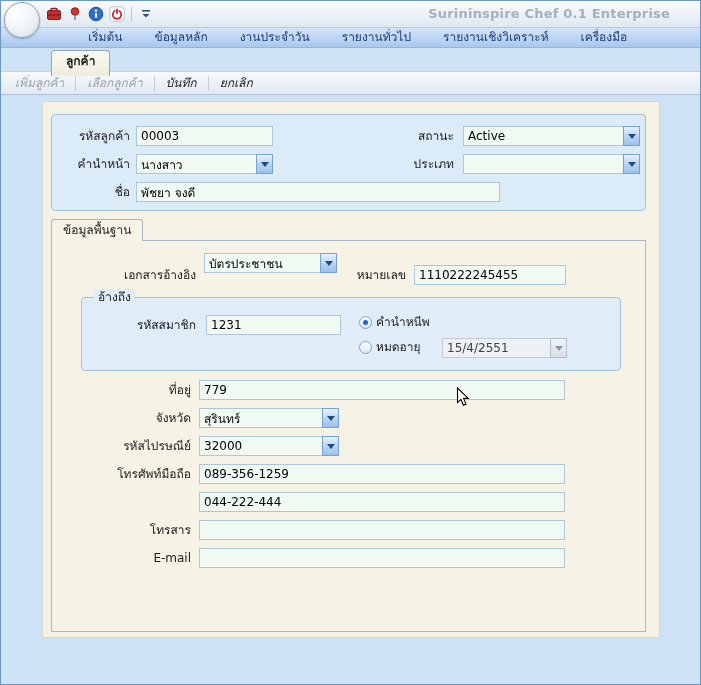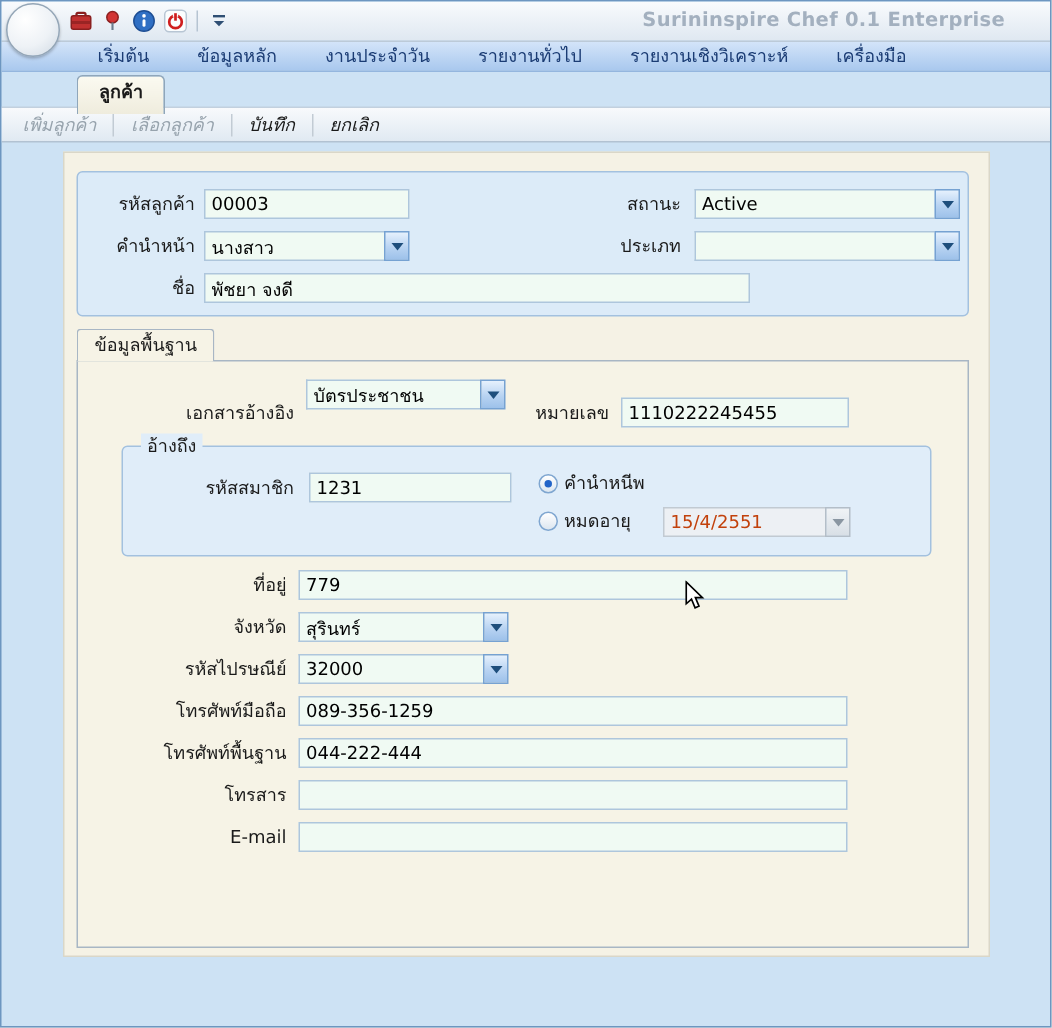--- a/index.html
+++ b/index.html
@@ -14,21 +14,21 @@
         background:radial-gradient(circle at 35% 30%,#ffffff 0%,#eef2f6 55%,#cfd9e3 100%);
         border:1px solid #93a5b6;box-shadow:0 1px 2px rgba(0,0,0,.25);z-index:10;}
   .qat{position:absolute;left:44px;top:4px;display:flex;align-items:center;gap:3px;z-index:5;}
   .qicon{width:18px;height:18px;display:flex;align-items:center;justify-content:center;cursor:default;}
   .qsep{width:1px;height:14px;background:#b6c4d2;margin:0 2px;}
   .apptitle{position:absolute;right:30px;top:5px;font-size:13px;font-weight:bold;color:#a3b0bf;letter-spacing:.2px;}
 
   
   .menubar{position:absolute;left:0;top:27px;width:100%;height:20px;
            background:linear-gradient(#d3e4f9,#a9c8ee);border-bottom:1px solid #94b6de;
-           display:flex;align-items:center;padding-left:48px;box-sizing:border-box;}
+           display:flex;align-items:center;padding-left:71px;box-sizing:border-box;}
   .menu-item{padding:0 16px;line-height:19px;color:#1b3c74;cursor:default;white-space:nowrap;}
 
   
   .doctab{position:absolute;left:6px;top:49px;height:26px;line-height:21px;padding:0 14px;
           background:linear-gradient(#fbfaf1,#efecdd);border:1px solid #8fa6ba;border-bottom:none;
           border-radius:4px 4px 0 0;font-weight:bold;z-index:3;box-sizing:border-box;cursor:default;margin-left:44px;}
 
   
   .toolbar{position:absolute;left:0;top:70px;width:100%;height:24px;
            background:linear-gradient(#f8fafc,#e0e9f2);border-top:1px solid #c2d0de;border-bottom:1px solid #b2c2d2;
@@ -48,21 +48,21 @@
          box-sizing:border-box;white-space:nowrap;}
 
   .tbx{position:absolute;height:20px;background:#f0faf3;border:1px solid #aec6dc;box-sizing:border-box;
        font:12px "DejaVu Sans","Liberation Sans",sans-serif;padding:0 4px;color:#000;outline:none;}
 
   .combo{position:absolute;height:20px;display:flex;}
   .combo .tbx{position:static;flex:1;min-width:0;border-right:none;}
   .cbtn{width:17px;height:20px;background:linear-gradient(#e6f1fd,#b8d3f2 55%,#9dc1ea);
         border:1px solid #76a2d2;box-sizing:border-box;display:flex;align-items:center;justify-content:center;cursor:default;}
   .arr{width:0;height:0;border-left:4px solid transparent;border-right:4px solid transparent;border-top:5px solid #1e4e7c;}
-  .combo.disabled .tbx{background:#edf0f4;color:#c2410c;border-color:#c2cad2;}
+  .combo.disabled .tbx{background:#edf0f4;color:#404040;border-color:#c2cad2;}
   .combo.disabled .cbtn{background:linear-gradient(#f0f3f6,#d8dfe6);border-color:#b4bec8;}
   .combo.disabled .arr{border-top-color:#8a96a2;}
 
   
   .innertab{position:absolute;left:8px;top:117px;height:22px;line-height:21px;padding:0 11px;
             background:#f6f3e6;border:1px solid #a8b6c4;border-bottom:none;border-radius:3px 3px 0 0;
             z-index:2;box-sizing:border-box;cursor:default;}
   .tabpage{position:absolute;left:8px;top:138px;width:595px;height:392px;background:#f6f3e6;
            border:1px solid #a8b6c4;box-sizing:border-box;}
 
@@ -226,21 +226,20 @@
       <div class="combo" style="left:147px;top:195px;width:140px">
         <input class="tbx" value="32000" style="">
         <div class="cbtn">
             <span class="arr"></span>
           </div>
       </div>
 
       <div class="label" style="left:0px;top:223px;width:143px">โทรศัพท์มือถือ</div>
       <input class="tbx" style="left: 147px; top: 223px; width: 366px;" value="089-356-1259">
 
-      <div class="label" style="left:0px;top:251px;width:143px">โทรศัพท์พื้นฐาน</div>
       <input class="tbx" style="left: 147px; top: 251px; width: 366px;" value="044-222-444">
 
       <div class="label" style="left:0px;top:279px;width:143px">โทรสาร</div>
       <input class="tbx" style="left: 147px; top: 279px; width: 366px;" value="">
 
       <div class="label" style="left:0px;top:307px;width:143px">E-mail</div>
       <input class="tbx" style="left: 147px; top: 307px; width: 366px;" value="">
 
     </div>
   </div>

